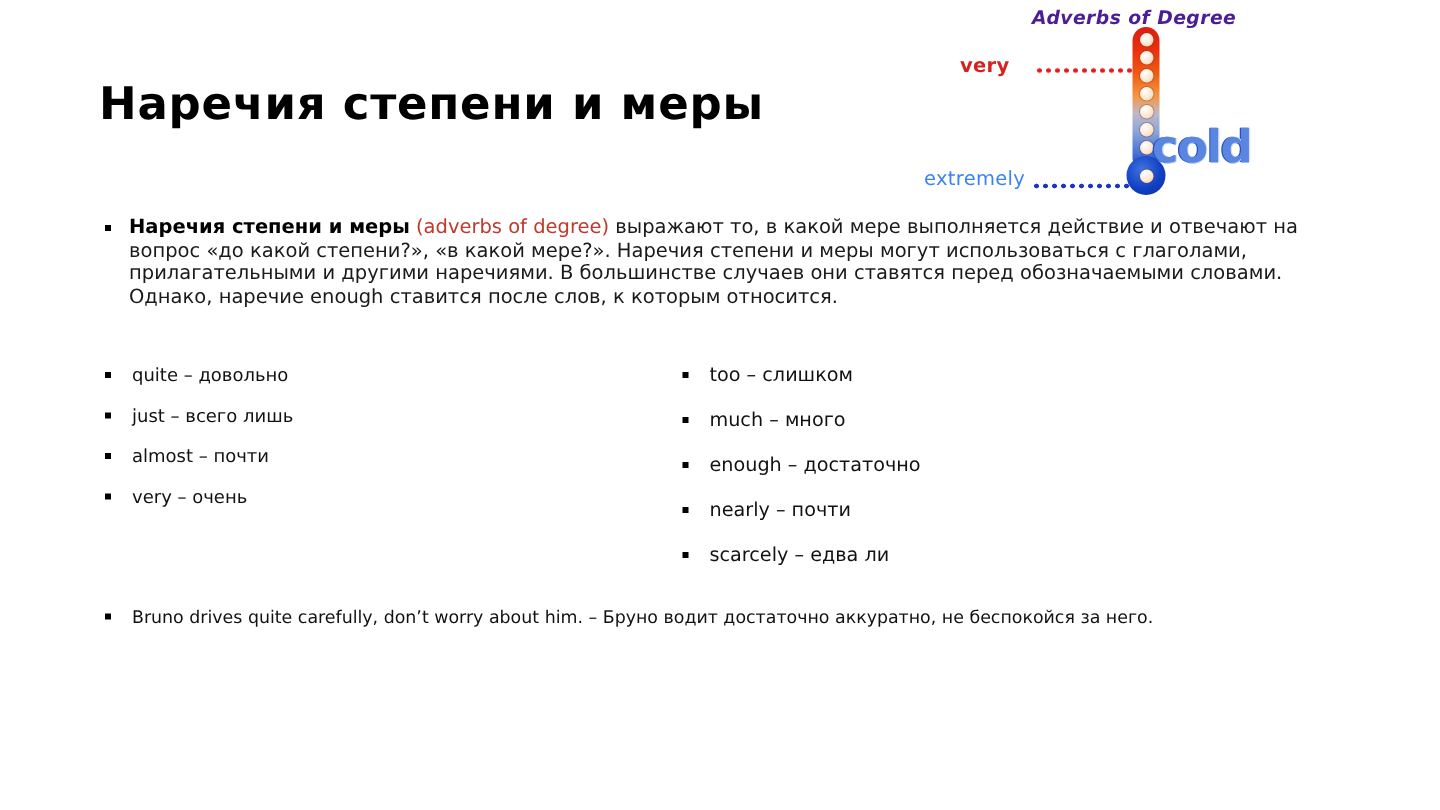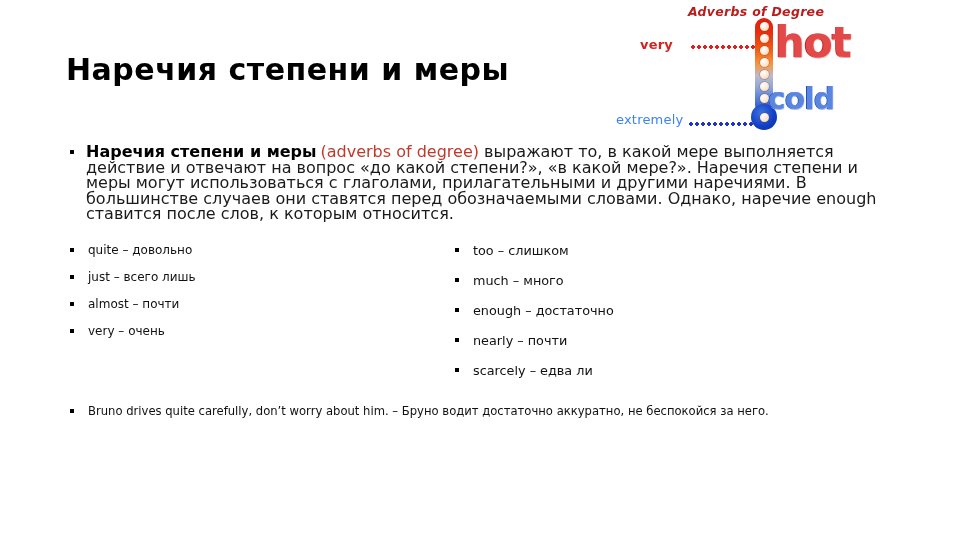--- a/index.html
+++ b/index.html
@@ -47,21 +47,21 @@
     height: 146px;
   }
   .fig-title {
     position: absolute;
     left: 68px;
     top: 4px;
     font-family: "DejaVu Sans", "Liberation Sans", sans-serif;
     font-size: 12.5px;
     font-weight: bold;
     font-style: italic;
-    color: #b91c1c;
+    color: #4c1d95;
     letter-spacing: 0.3px;
     white-space: nowrap;
   }
   .lbl-very {
     position: absolute;
     left: 20px;
     top: 37px;
     font-size: 13px;
     font-weight: bold;
     color: #d62121;
@@ -182,21 +182,21 @@
   }
   .bullet-row > .sq {
     position: absolute;
     left: 4px;
     top: 6px;
     width: 3.5px;
     height: 3.5px;
     background: #000000;
   }
   .intro-text {
-    font-size: 16px;
+    font-size: 13px;
     line-height: 15.5px;
     color: #1a1a1a;
     text-align: left;
   }
   .intro-text .lead {
     font-weight: bold;
     color: #000000;
   }
   .intro-text .en-red {
     color: #c0392b;
@@ -287,21 +287,20 @@
       <div class="bead" style="top:4px"></div>
       <div class="bead" style="top:16px"></div>
       <div class="bead" style="top:28px"></div>
       <div class="bead" style="top:40px"></div>
       <div class="bead" style="top:52px"></div>
       <div class="bead" style="top:64px"></div>
       <div class="bead" style="top:76px"></div>
       <div class="bead" style="top:95px"></div>
     </div>
 
-    <div class="lbl-hot">hot</div>
     <div class="lbl-cold">cold</div>
   </div>
 
   <div class="intro">
     <div class="bullet-row">
       <span class="sq"></span>
       <div class="intro-text"><span class="lead">Наречия степени и меры</span><span class="en-red" style="margin-left:4px">(adverbs of degree)</span><span> выражают то, в какой мере выполняется действие и отвечают на вопрос «до какой степени?», «в какой мере?». Наречия степени и меры могут использоваться с глаголами, прилагательными и другими наречиями. В большинстве случаев они ставятся перед обозначаемыми словами. Однако, наречие enough ставится после слов, к которым относится.</span></div>
     </div>
   </div>
 

